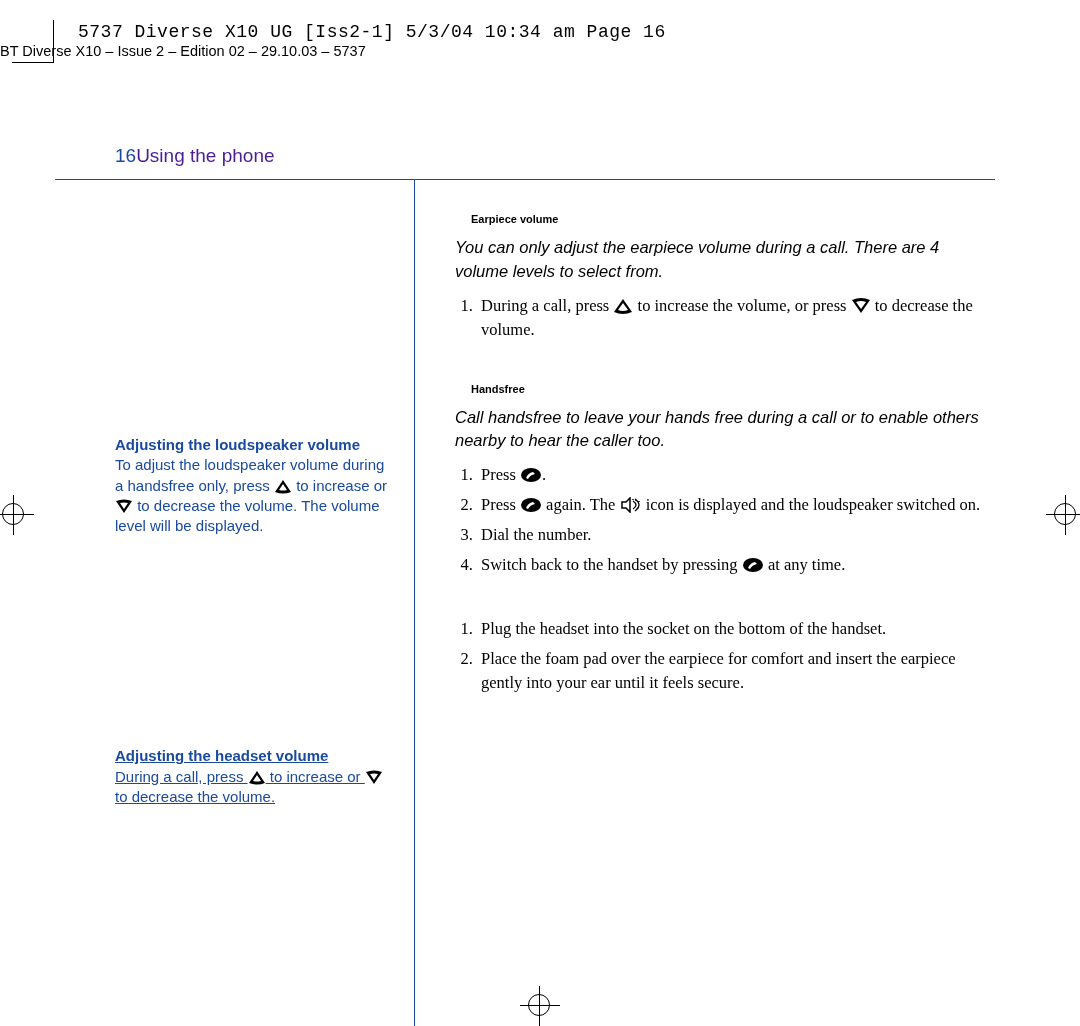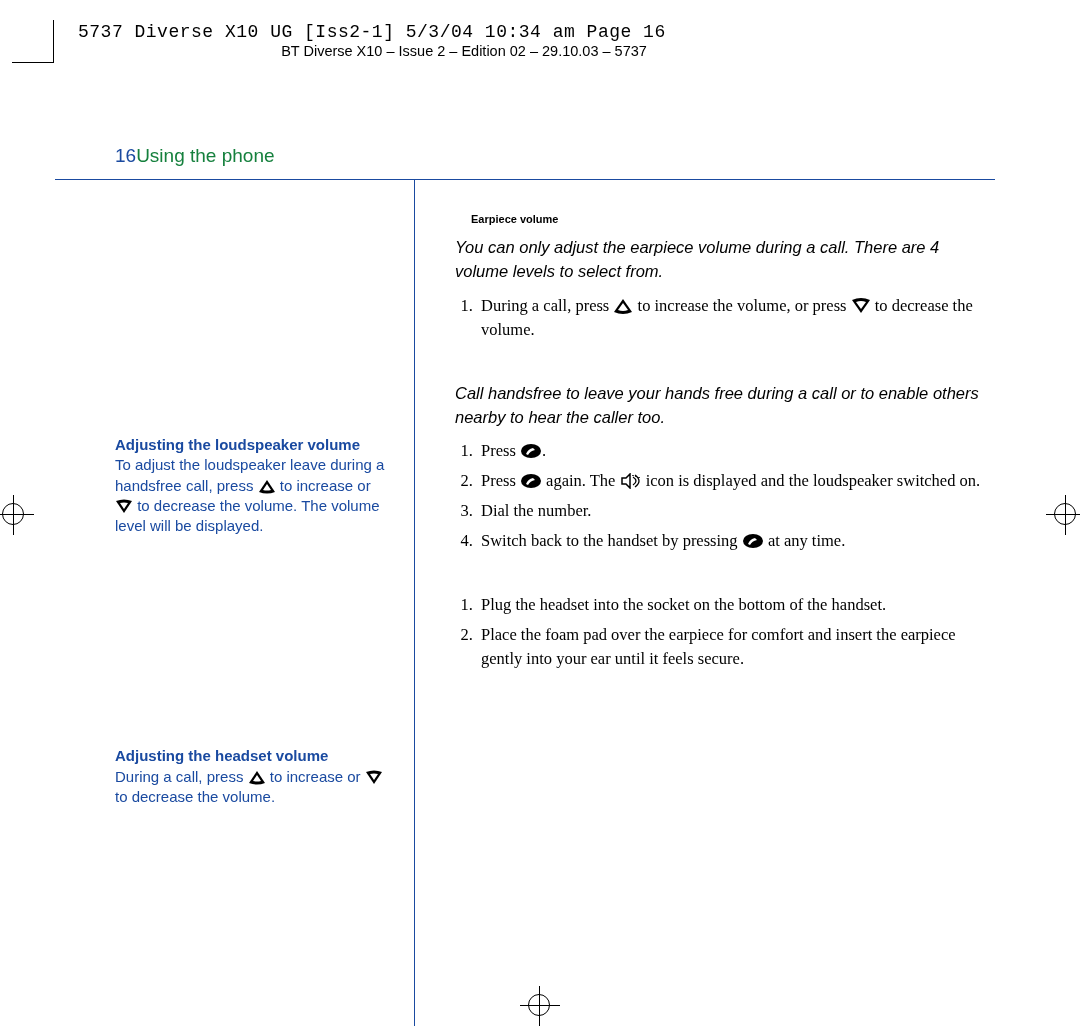--- a/index.html
+++ b/index.html
@@ -20,23 +20,22 @@
     left: 78px;
     font-family: "Courier New", monospace;
     font-size: 18px;
     letter-spacing: 0.5px;
   }
   .running-head {
     position: absolute;
     top: 43px;
     left: 0;
     width: 908px;
-    text-align: center;
+    text-align: left;
     font-size: 14.5px;
-    padding-left: 10px;
   }
   .crop-outer {
     position: absolute;
     border: 1px solid #000;
     box-sizing: border-box;
   }
   .cross {
     position: absolute;
     width: 40px;
     height: 40px;
@@ -61,21 +60,21 @@
     left: 115px;
     top: 145px;
     width: 880px;
   }
   .page-head {
     display: flex;
     align-items: baseline;
     font-size: 19px;
   }
   .page-num { color: #1a4aa0; }
-  .page-title { color: #15803d; }
+  .page-title { color: #4c1d95; }
   .rule {
     border: none;
     border-top: 1px solid #1a4aa0;
     margin: 12px 0 0 -60px;
     width: 940px;
   }
   .columns {
     display: flex;
     margin-top: 0;
   }
@@ -90,21 +89,21 @@
     padding: 32px 0 0 40px;
     box-sizing: border-box;
     line-height: 1.45;
   }
   .tipbox {
     color: #1a4aa0;
     font-size: 15px;
     line-height: 1.35;
     margin-bottom: 210px;
   }
-  .tipbox:last-child { margin-bottom: 11px; }
+  .tipbox:last-child { margin-bottom: 11px; text-decoration: underline; }
   .tipbox .tiphead { font-weight: bold; }
   .spacer-top { height: 225px; }
   h3 {
     font-size: 11px;
     font-weight: bold;
     margin: 0 0 8px 16px;
   }
   .sect { margin-bottom: 40px; }
   ol { margin: 8px 0 0 0; padding-left: 22px; }
   li { margin-bottom: 6px; padding-left: 4px; font-family: Liberation Serif, serif; }
@@ -138,21 +137,21 @@
     <span class="page-num">16</span>
     <span class="page-title">Using the phone</span>
   </div>
   <hr class="rule">
   <div class="columns">
     <div class="sidecol">
       <div class="spacer-top"></div>
 
       <div class="tipbox">
         <div class="tiphead">Adjusting the loudspeaker volume</div>
-        <span>To adjust the loudspeaker leave during a handsfree call, press </span><span class="ico"><svg width="18" height="15">
+        <span>To adjust the loudspeaker volume during a handsfree only, press </span><span class="ico"><svg width="18" height="15">
               <path d="M9 1 L17 13 Q9 16 1 13 Z" fill="#000"></path>
               <path d="M9 5 L13 11 Q9 12 5 11 Z" fill="#fff"></path>
             </svg></span><span> to increase or </span><span class="ico"><svg width="18" height="15">
               <path d="M9 14 L17 2 Q9 -1 1 2 Z" fill="#000"></path>
               <path d="M9 10 L13 4 Q9 3 5 4 Z" fill="#fff"></path>
             </svg></span><span> to decrease the volume. The volume level will be displayed.</span>
       </div>
 
       <div class="tipbox">
         <div class="tiphead">Adjusting the headset volume</div>
@@ -178,20 +177,21 @@
                   <path d="M10 5 L15 12 Q10 14 5 12 Z" fill="#fff"></path>
                 </svg></span><span> to increase the volume, or press </span><span class="ico"><svg width="20" height="16">
                   <path d="M10 15 L19 2 Q10 -2 1 2 Z" fill="#000"></path>
                   <path d="M10 11 L15 4 Q10 2 5 4 Z" fill="#fff"></path>
                 </svg></span><span> to decrease the volume.</span>
           </li>
         </ol>
       </div>
 
       <div class="sect">
+        <h3>Handsfree</h3>
         <p class="para">Call handsfree to leave your hands free during a call or to enable others nearby to hear the caller too.</p>
         <ol>
           <li>
             <span>Press </span><span class="ico"><svg width="22" height="16">
                   <ellipse cx="11" cy="8" rx="10" ry="7" fill="#000"></ellipse>
                   <path d="M6 11 Q8 6 13 5 L15 7 Q10 8 8 12 Z" fill="#fff"></path>
                 </svg></span><span>.</span>
           </li>
           <li>
             <span>Press </span><span class="ico"><svg width="22" height="16">

